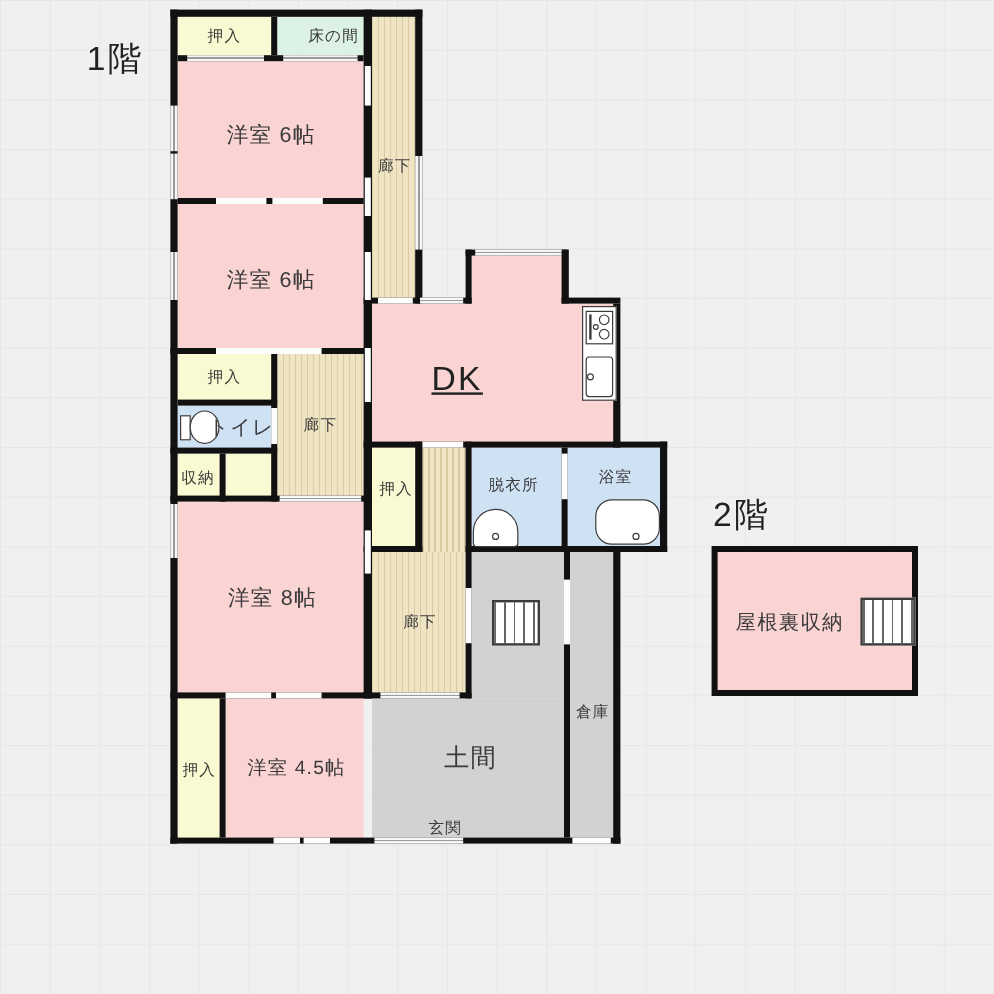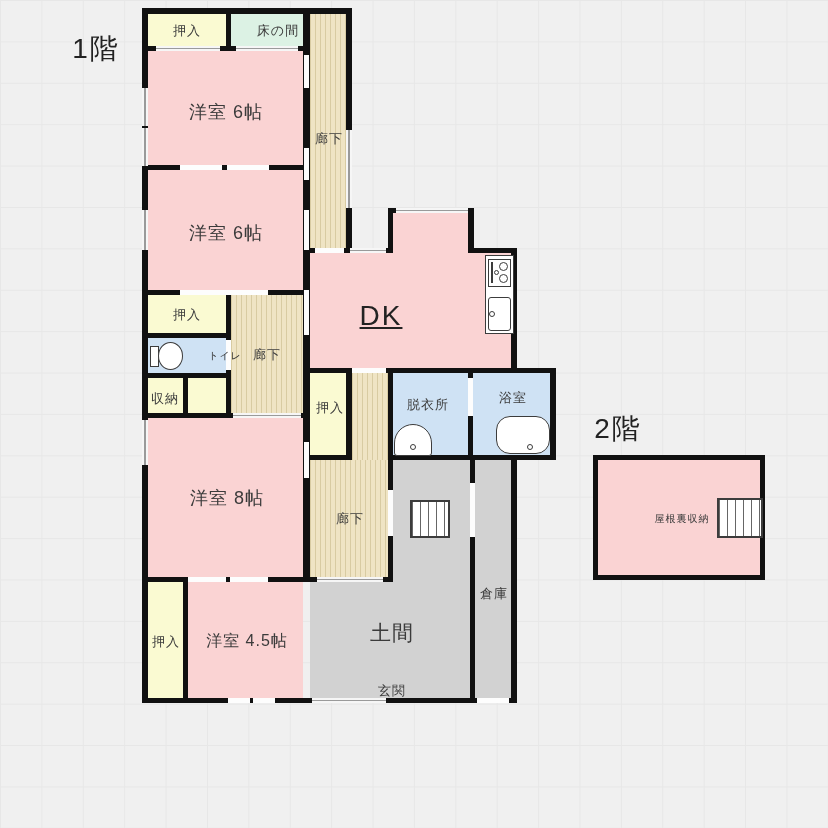--- a/index.html
+++ b/index.html
@@ -26,21 +26,21 @@
   .hall{background:repeating-linear-gradient(90deg,#d8cba2 0 1px,#efe4c4 1px 5px);}
   .wall{position:absolute;background:#111;}
   .gap{position:absolute;background:#fdfdfd;}
   .win-h{position:absolute;background:linear-gradient(#f6f6f6 0 38%,#9a9a9a 38% 62%,#f6f6f6 62% 100%);}
   .win-v{position:absolute;background:linear-gradient(90deg,#f6f6f6 0 38%,#9a9a9a 38% 62%,#f6f6f6 62% 100%);}
   .lbl{
     position:absolute;transform:translate(-50%,-50%);
     color:#3b3b3b;white-space:nowrap;line-height:1;letter-spacing:1px;
   }
   .s13{font-size:13px;}
-  .s14{font-size:10px;margin-left:24px;}
+  .s14{font-size:17px;}
   .s16{font-size:16px;}
   .s18{font-size:18px;}
   .s21{font-size:21px;}
   .s28{font-size:28px;color:#222;letter-spacing:2px;}
   .stairs{
     position:absolute;background:repeating-linear-gradient(90deg,#666 0 1.5px,#fff 1.5px 8px);
     border:2px solid #3c3c3c;box-sizing:border-box;background-color:#fff;
   }
   .fixture{position:absolute;background:#fff;border:2px solid #3c3c3c;box-sizing:border-box;}
   .circ{position:absolute;border:1.5px solid #3c3c3c;border-radius:50%;background:#fff;box-sizing:border-box;}
@@ -182,17 +182,17 @@
   <div class="lbl s28" style="left:381px;top:316px;text-decoration:underline;">DK</div>
   <div class="lbl s13" style="left:330px;top:407px;">押入</div>
   <div class="lbl s13" style="left:428px;top:404px;">脱衣所</div>
   <div class="lbl s13" style="left:513px;top:397px;">浴室</div>
   <div class="lbl s18" style="left:211px;top:498px;margin-left:16px;">洋室 8帖</div>
   <div class="lbl s13" style="left:350px;top:518px;">廊下</div>
   <div class="lbl s13" style="left:494px;top:593px;">倉庫</div>
   <div class="lbl s13" style="left:166px;top:641px;">押入</div>
   <div class="lbl s16" style="left:247px;top:641px;">洋室 4.5帖</div>
   <div class="lbl s21" style="left:392px;top:632px;">土間</div>
-  <div class="lbl s13" style="left:371px;top:690px;margin-left:21px;">玄関</div>
+  <div class="lbl s13" style="left:371px;top:690px;">玄関</div>
   <div class="lbl s14" style="left:658px;top:519px;">屋根裏収納</div>
 
 
 </div>
 
 </body></html>

